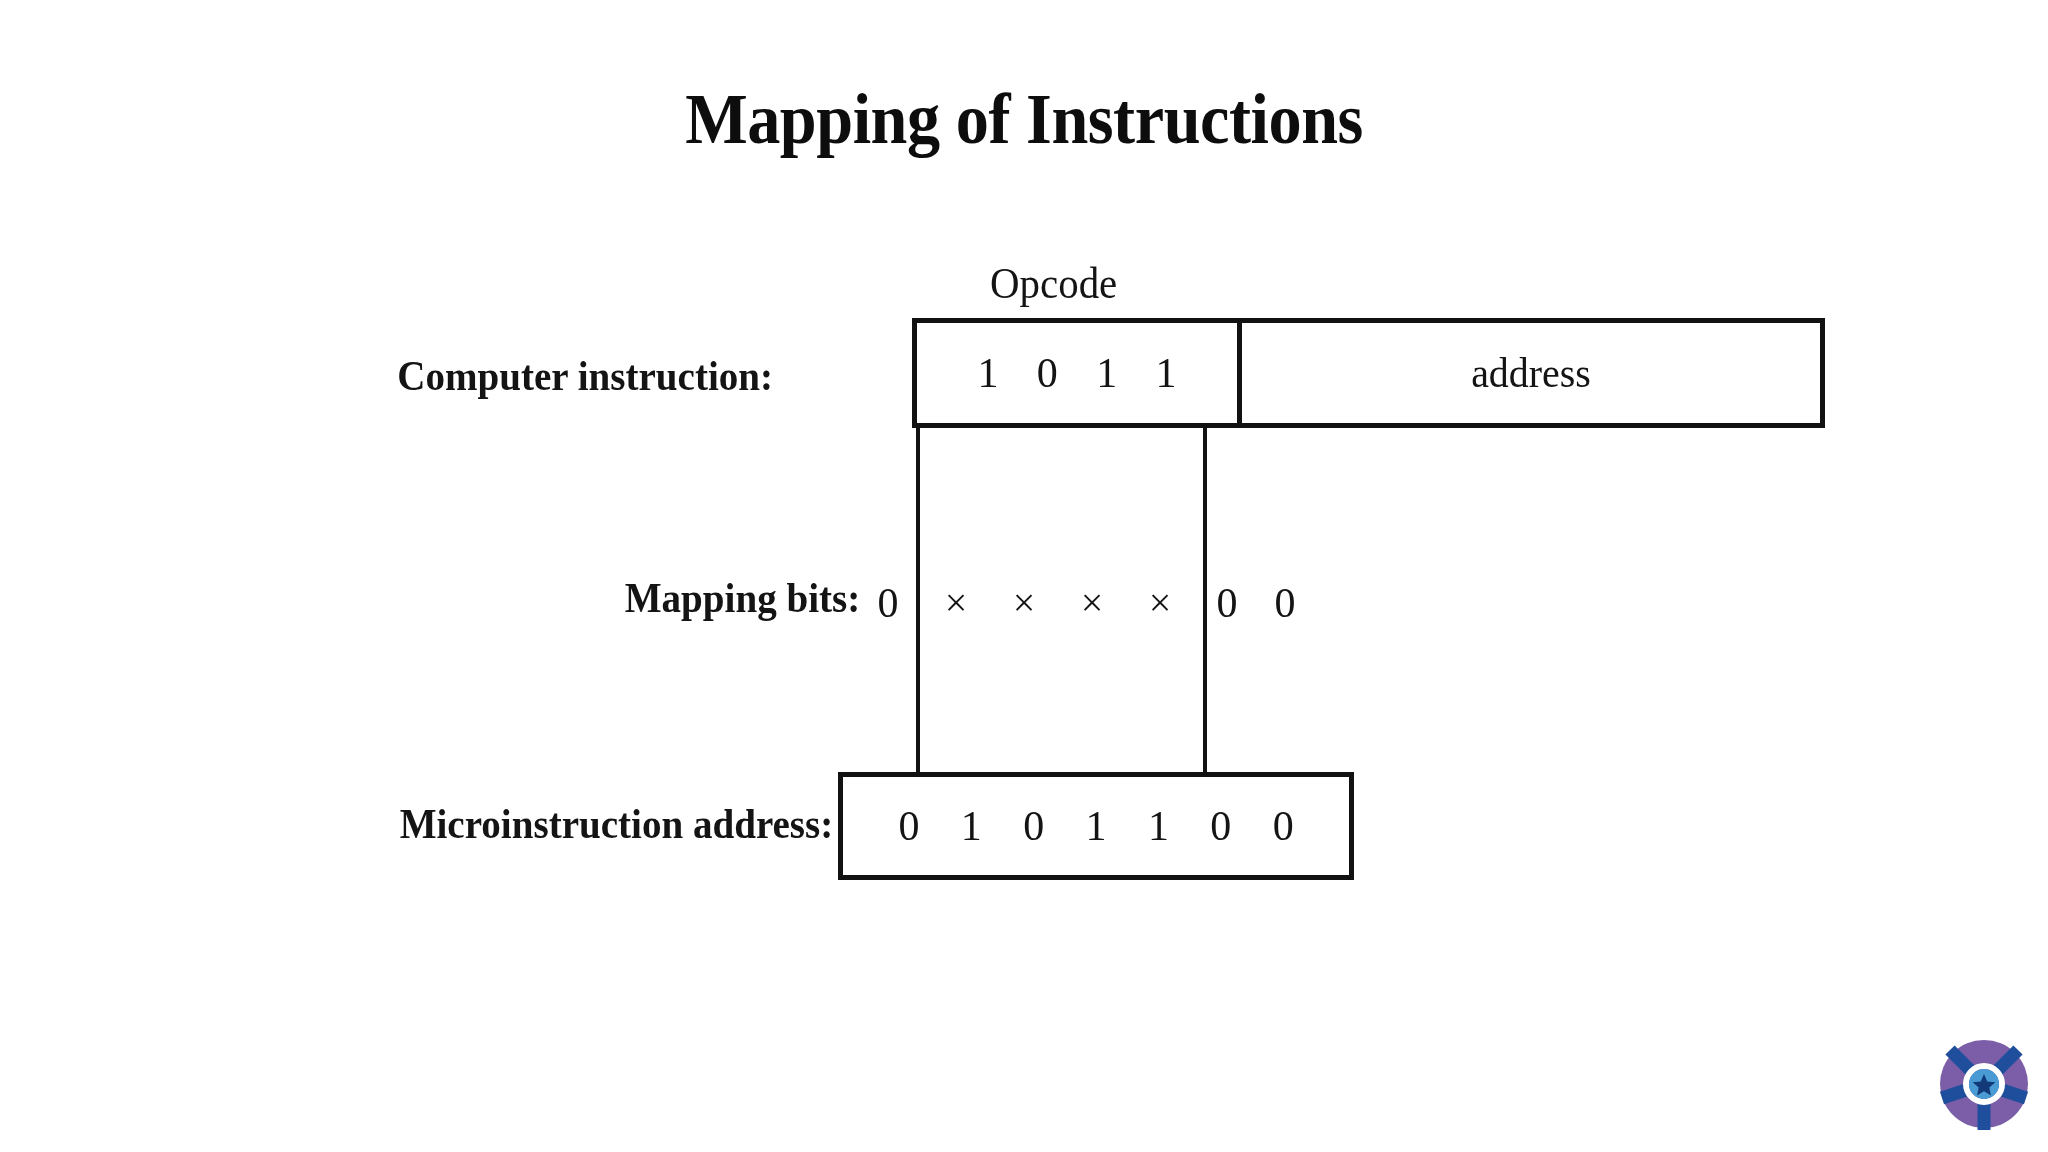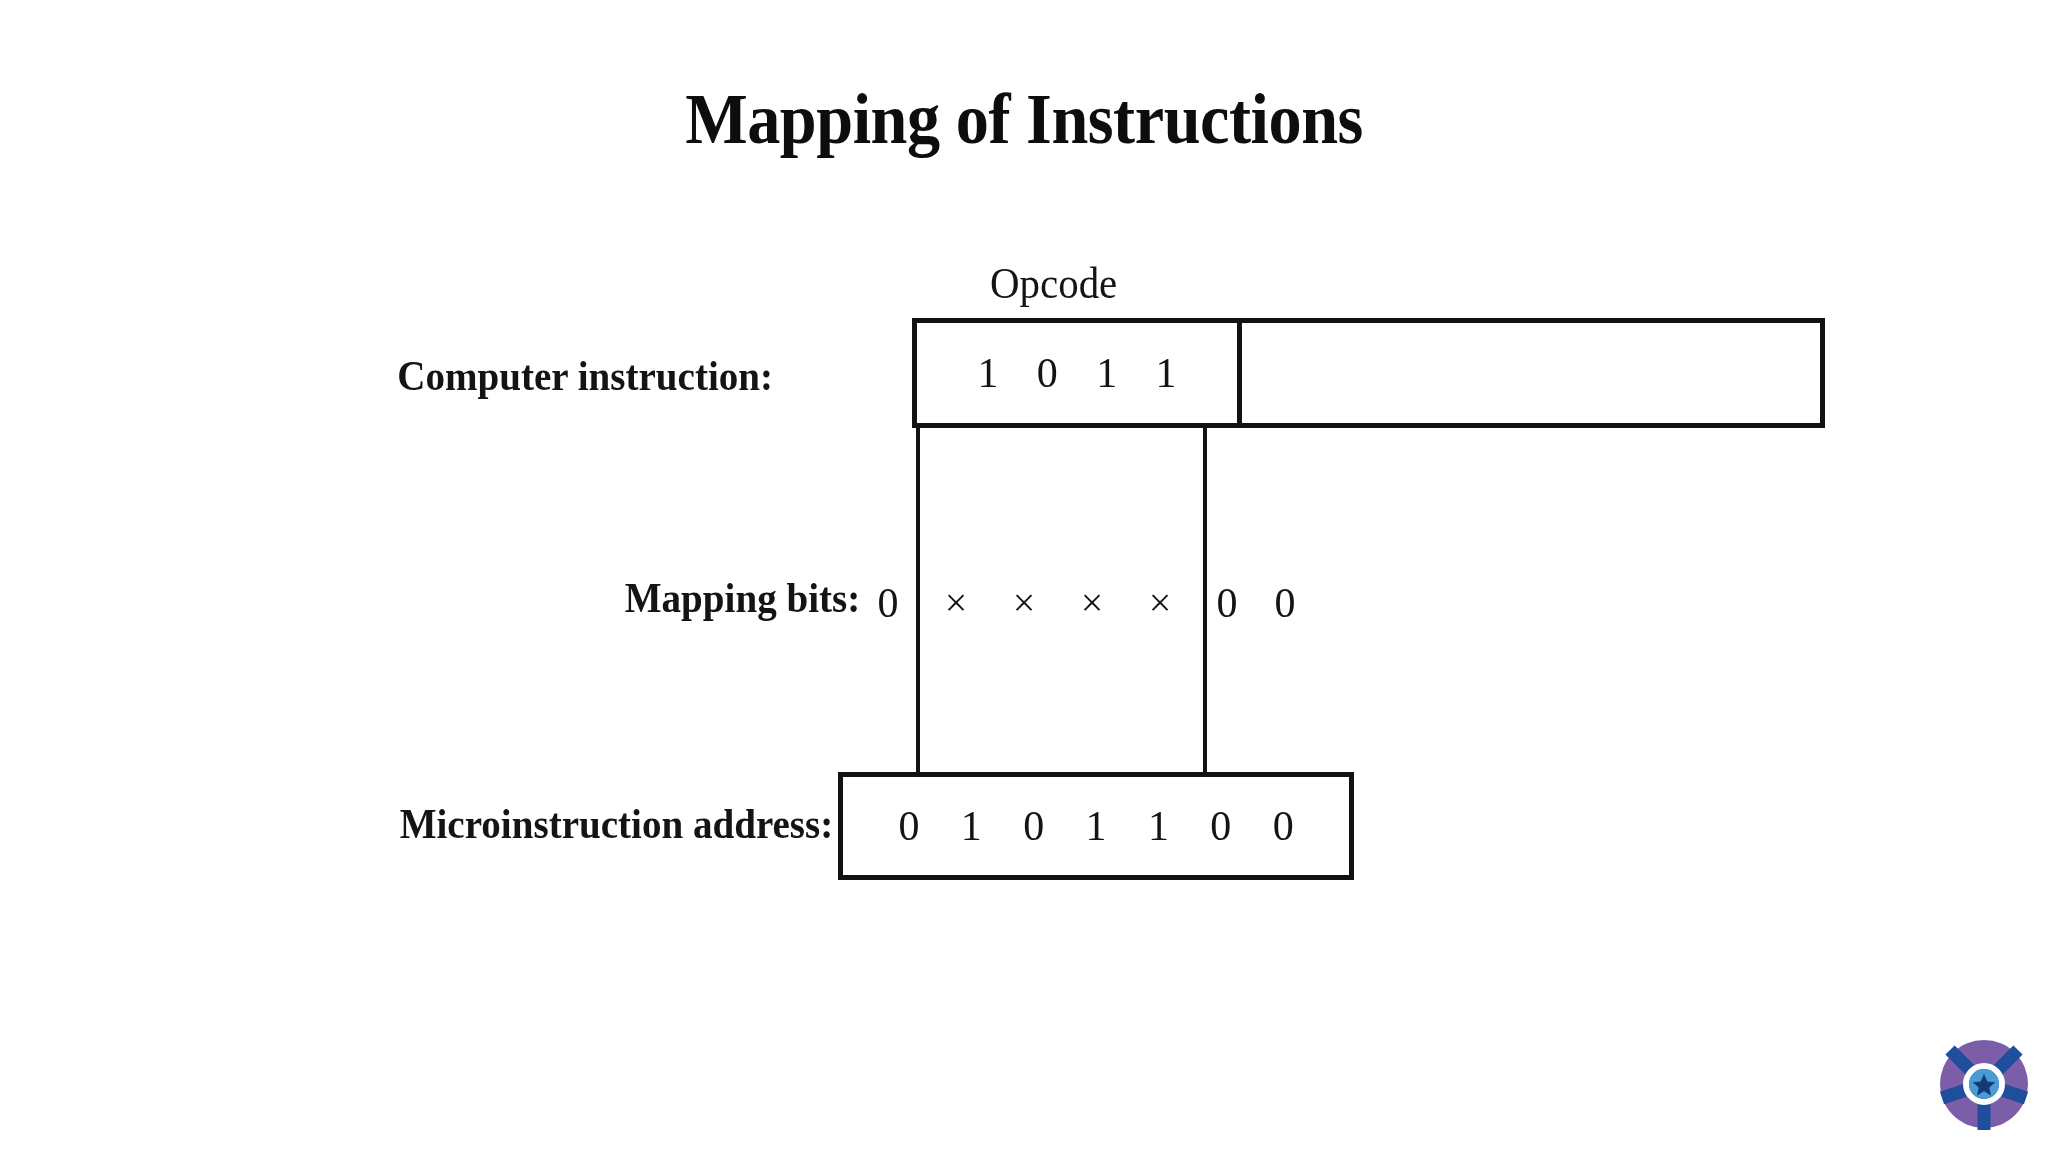--- a/index.html
+++ b/index.html
@@ -201,20 +201,23 @@
 
   <div id="instruction-box">
 
     <div id="opcode-field">
       <span class="bit">1</span>
       <span class="bit">0</span>
       <span class="bit">1</span>
       <span class="bit">1</span>
     </div>
 
+    <div id="address-field">
+      <span class="field-text">address</span>
+    </div>
   </div>
 
   <div class="connector" id="connector-left"></div>
   <div class="connector" id="connector-right"></div>
 
   <div class="row-label" id="label-mapping-bits">Mapping bits:</div>
 
   <div id="mapping-row">
     <span class="bit lead">0</span>
     <span class="gap-left"></span>

